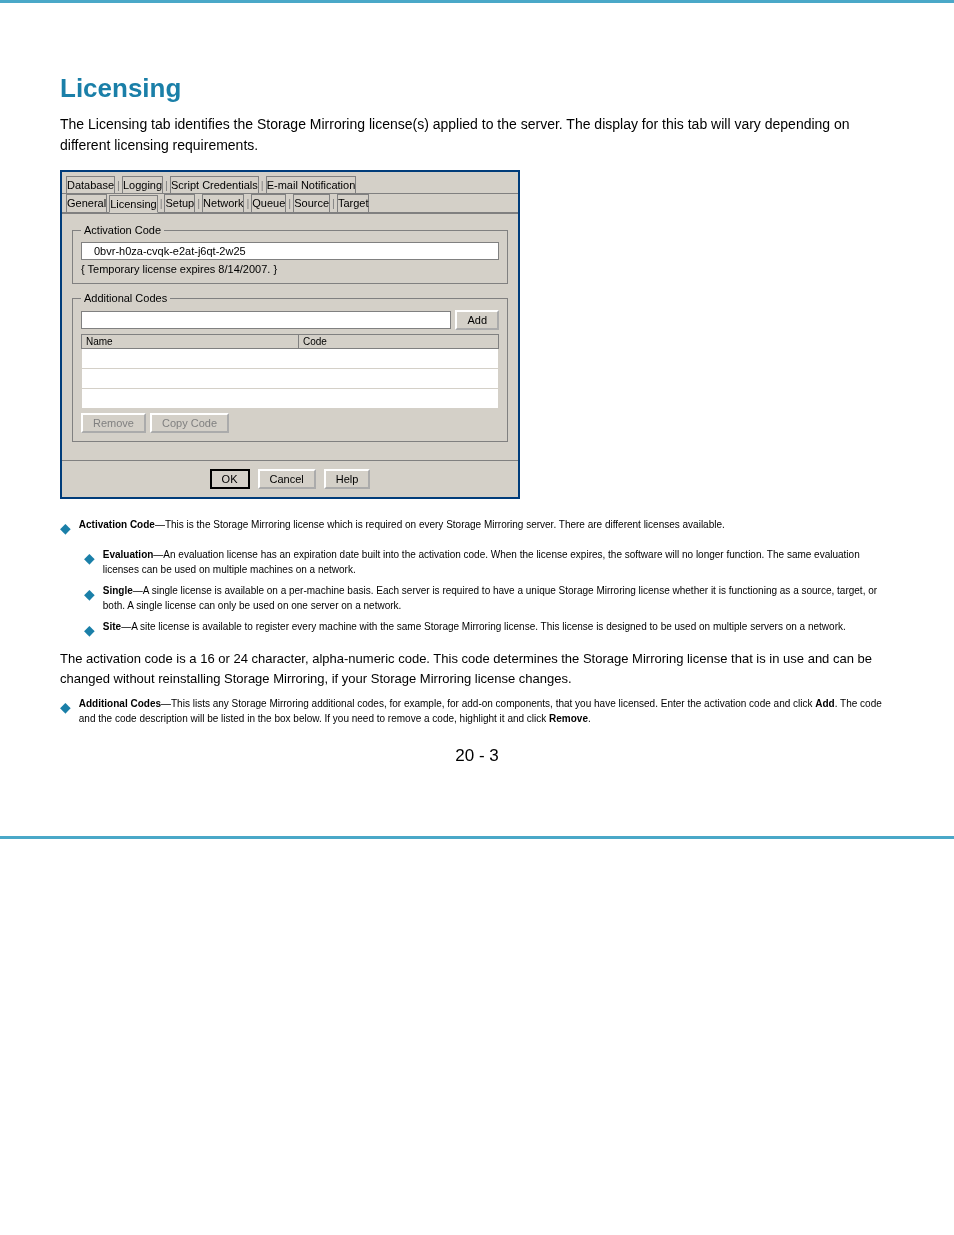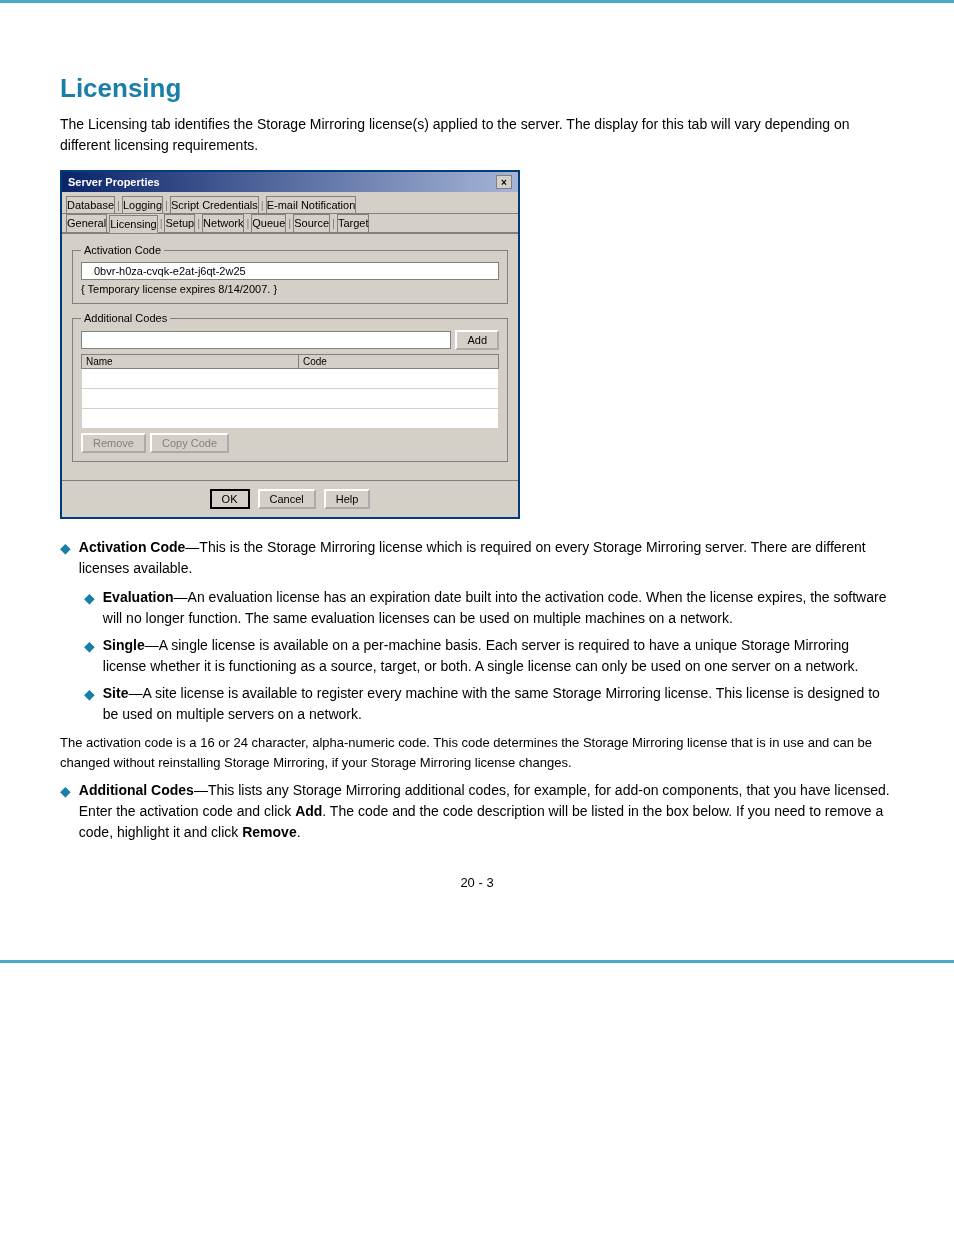--- a/index.html
+++ b/index.html
@@ -209,60 +209,54 @@
     }
     .bullet-diamond {
       color: #1a7fa8;
       font-size: 14px;
       margin-right: 8px;
       margin-top: 1px;
       flex-shrink: 0;
     }
     .bullet-text {
       flex: 1;
-      font-size: 14px;
+      font-size: 10px;
       line-height: 1.5;
     }
     .sub-bullet-item {
       display: flex;
       align-items: flex-start;
       margin-bottom: 6px;
       margin-left: 24px;
       line-height: 1.5;
     }
     .para-text {
       font-size: 13px;
       line-height: 1.5;
       margin: 8px 0;
     }
     .bold { font-weight: bold; }
     .page-number {
       text-align: center;
-      font-size: 13px;
-      margin-top: 32px;
+      font-size: 17px;
+      margin-top: 20px;
     }
   </style>
 </head>
 <body>
 
 <div class="top-border"></div>
 
 <div class="page-container">
 
   <h1 class="page-title">Licensing</h1>
 
   <p class="intro-text">The Licensing tab identifies the Storage Mirroring license(s) applied to the server. The display for this tab will vary depending on different licensing requirements.</p>
 
   <div class="dialog">
-    <div class="dialog-titlebar">
-      <span>Server Properties</span>
-      <div class="dialog-titlebar-close">
-        <span>×</span>
-      </div>
-    </div>
 
     <div class="dialog-tabs-row1">
       <div class="tab">Database</div>
       <span class="tab-divider">|</span>
       <div class="tab">Logging</div>
       <span class="tab-divider">|</span>
       <div class="tab">Script Credentials</div>
       <span class="tab-divider">|</span>
       <div class="tab">E-mail Notification</div>
     </div>

